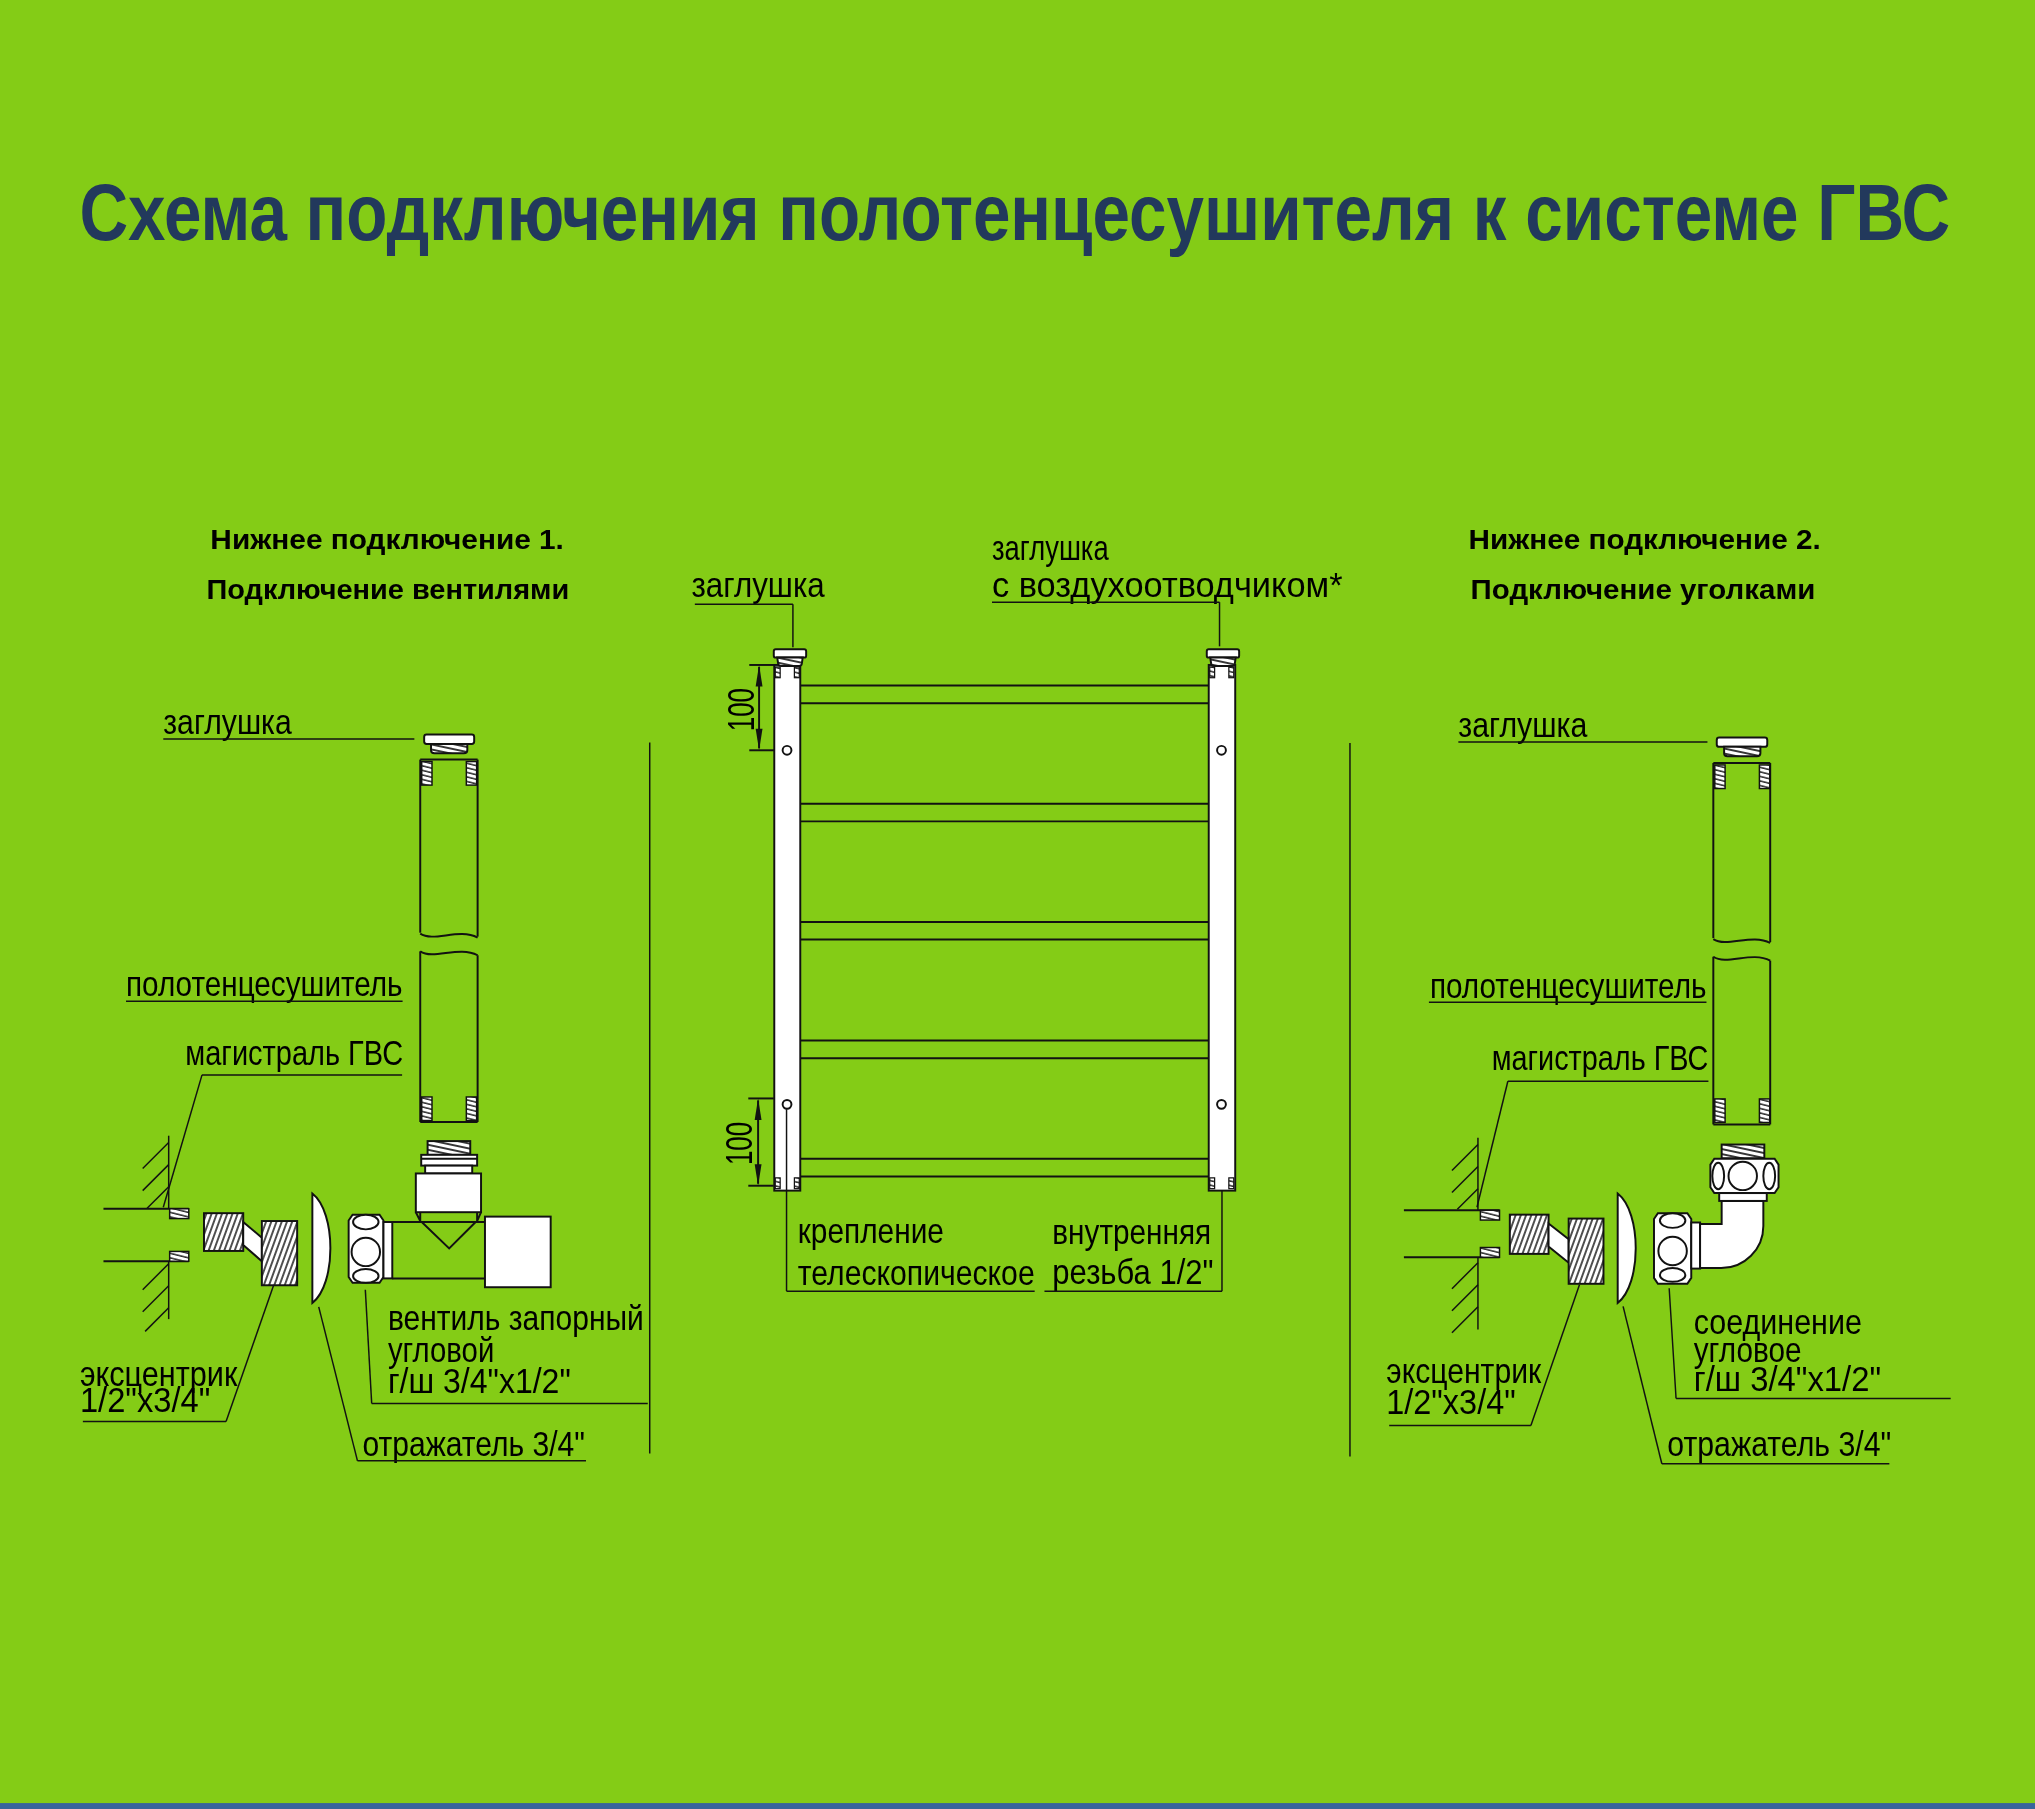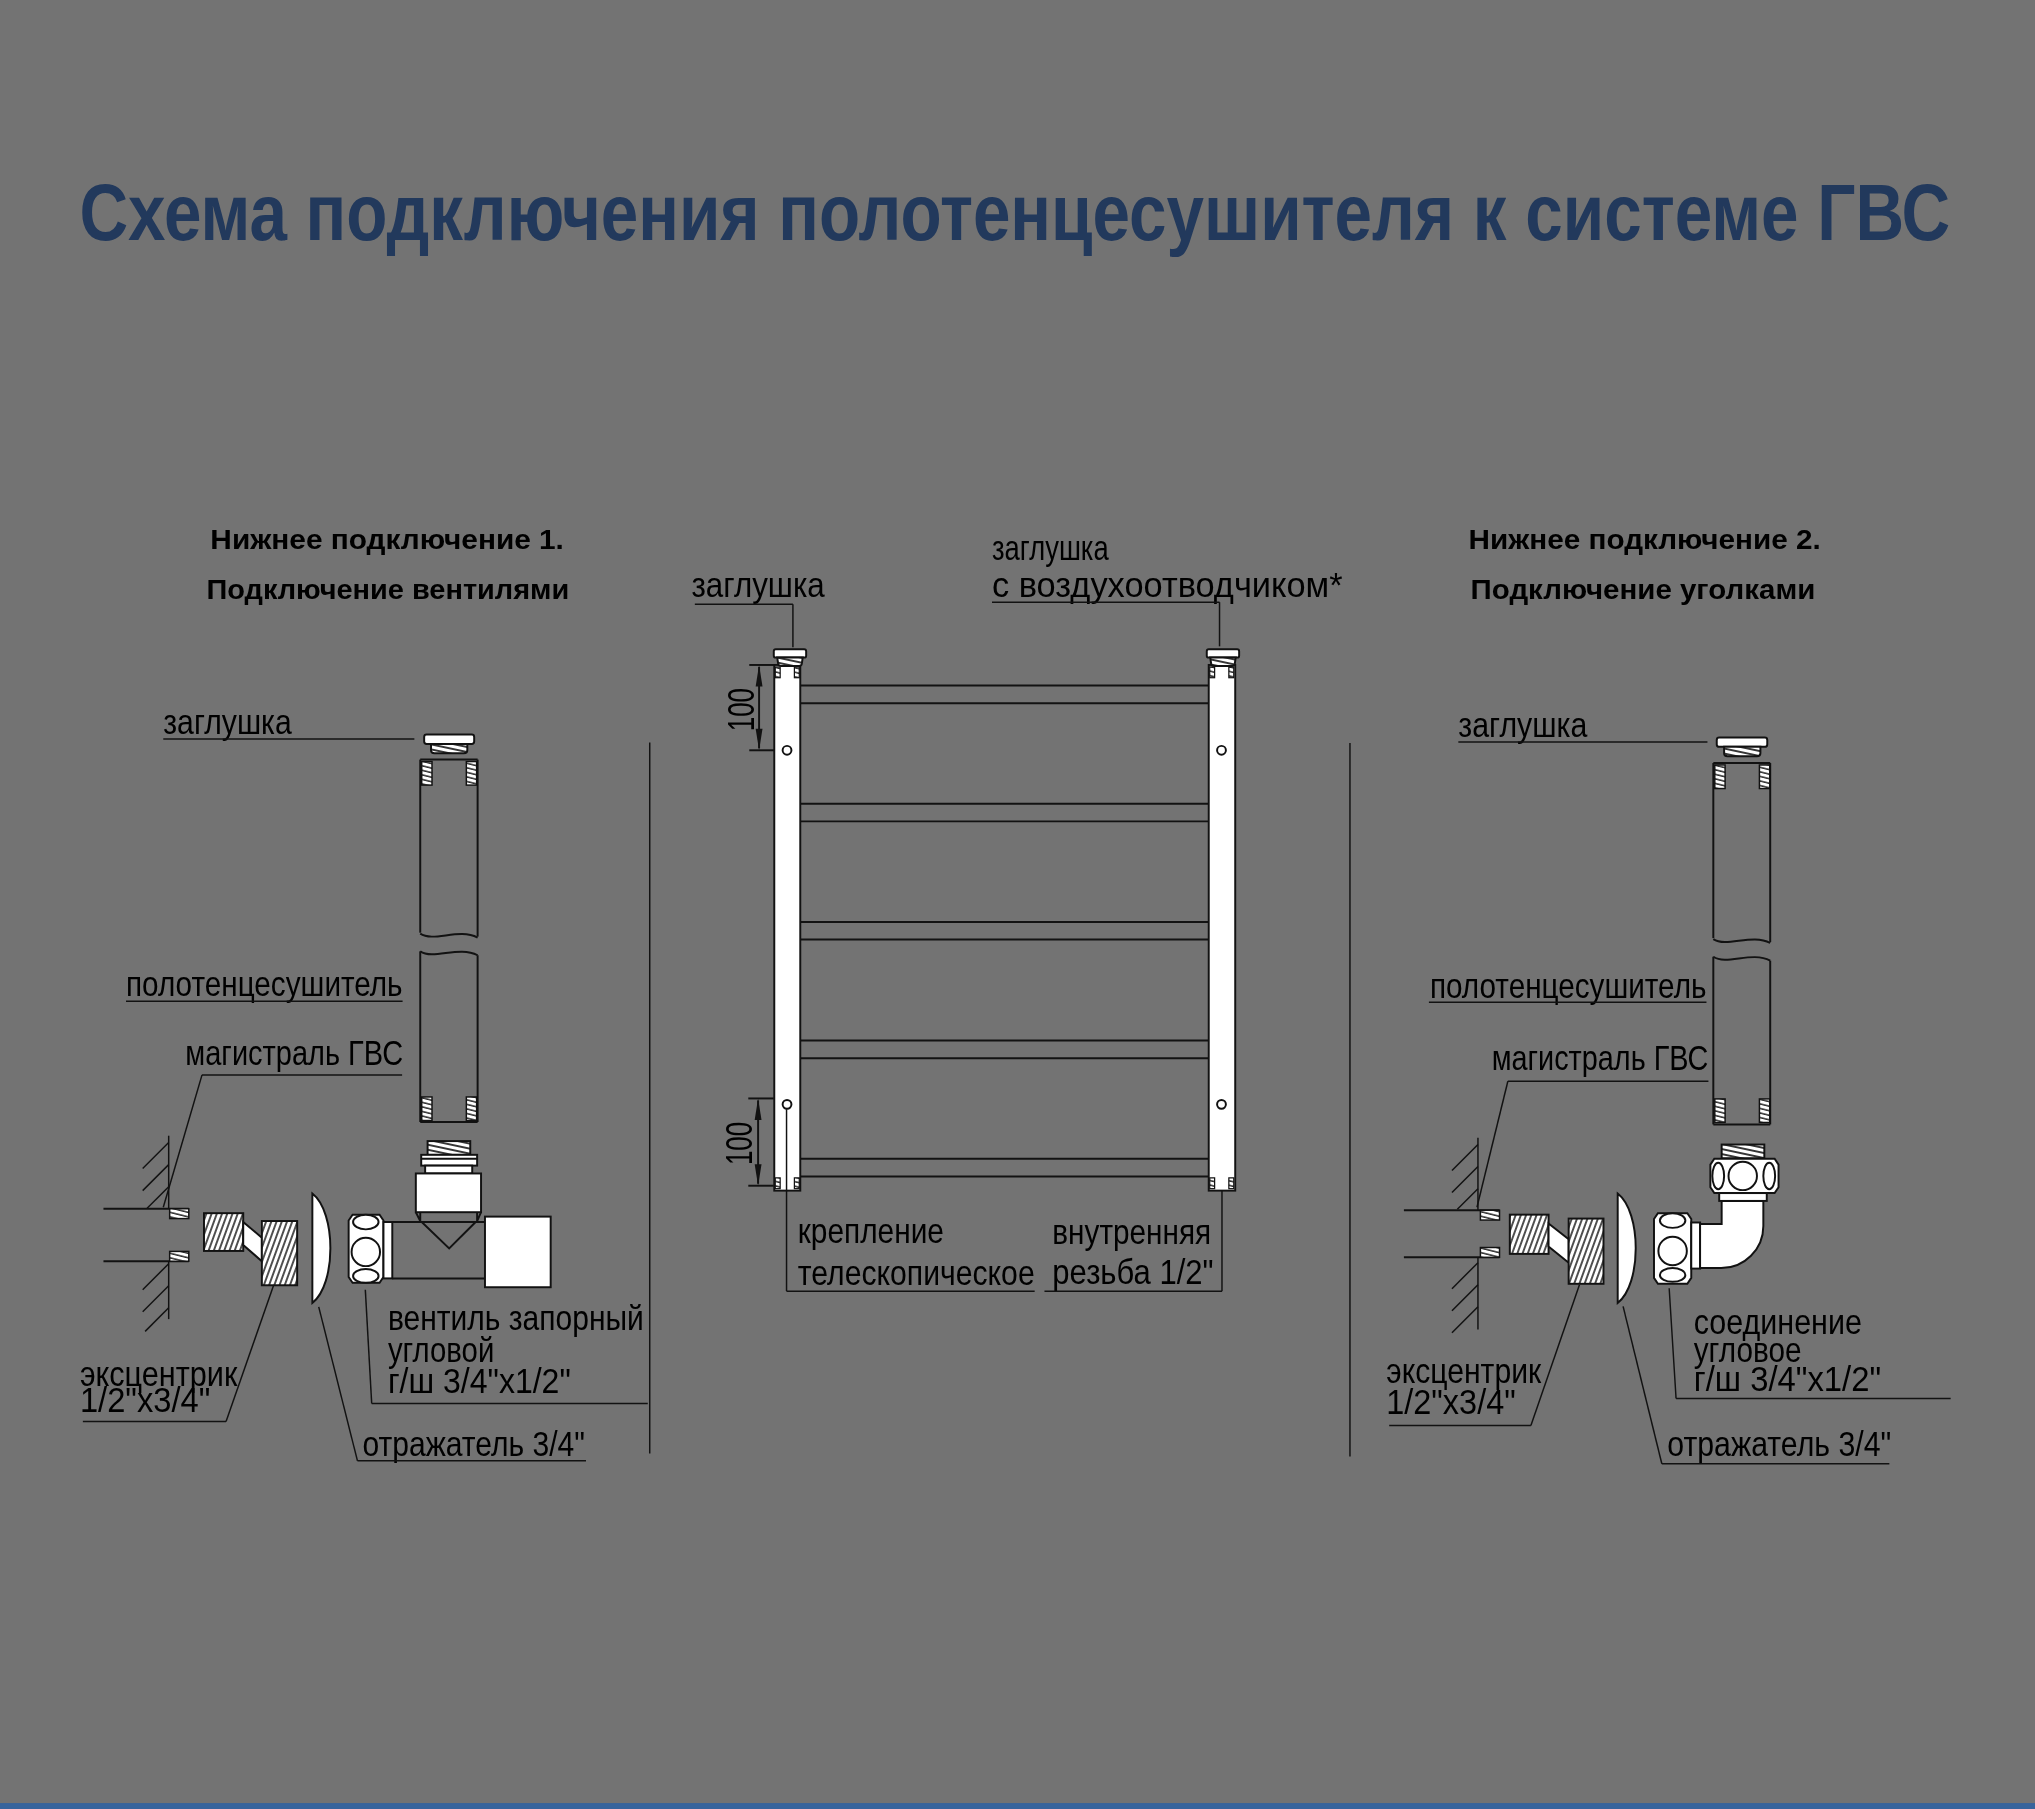--- a/index.html
+++ b/index.html
@@ -1,16 +1,16 @@
 <!DOCTYPE html>
 <html style="font-size:7.8px"><head>
 <meta charset="utf-8">
 <style>
 html,body{margin:0;padding:0;background:#ffffff;}
-#page{position:relative;width:2035px;height:1809px;background:#737373;overflow:hidden;}
+#page{position:relative;width:2035px;height:1809px;background:#84cc16;overflow:hidden;}
 svg{position:absolute;left:0;top:0;display:block;}
 text{font-family:"Liberation Sans",sans-serif;fill:#000000;}
 .lbl{font-size:73px;}
 .hd{font-size:56px;font-weight:bold;}
 .ln{stroke:#121212;stroke-width:4;fill:none;}
 .ln3{stroke:#121212;stroke-width:3;fill:none;}
 .shp{stroke:#121212;stroke-width:4;fill:#ffffff;}
 </style>
 </head>
 <body>

